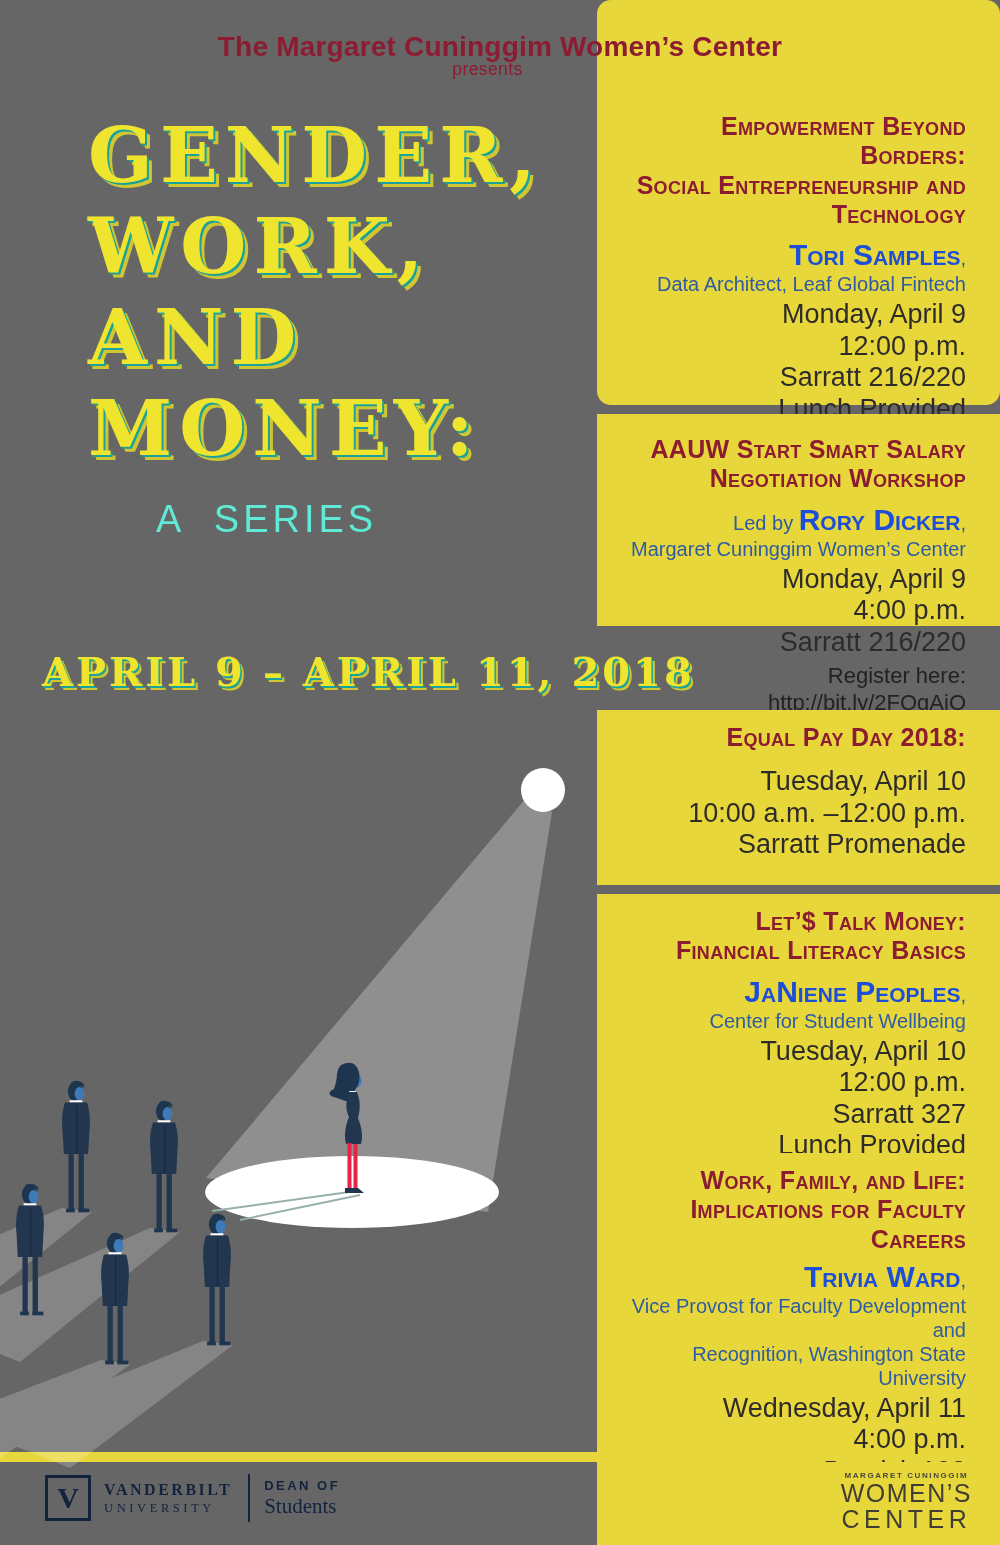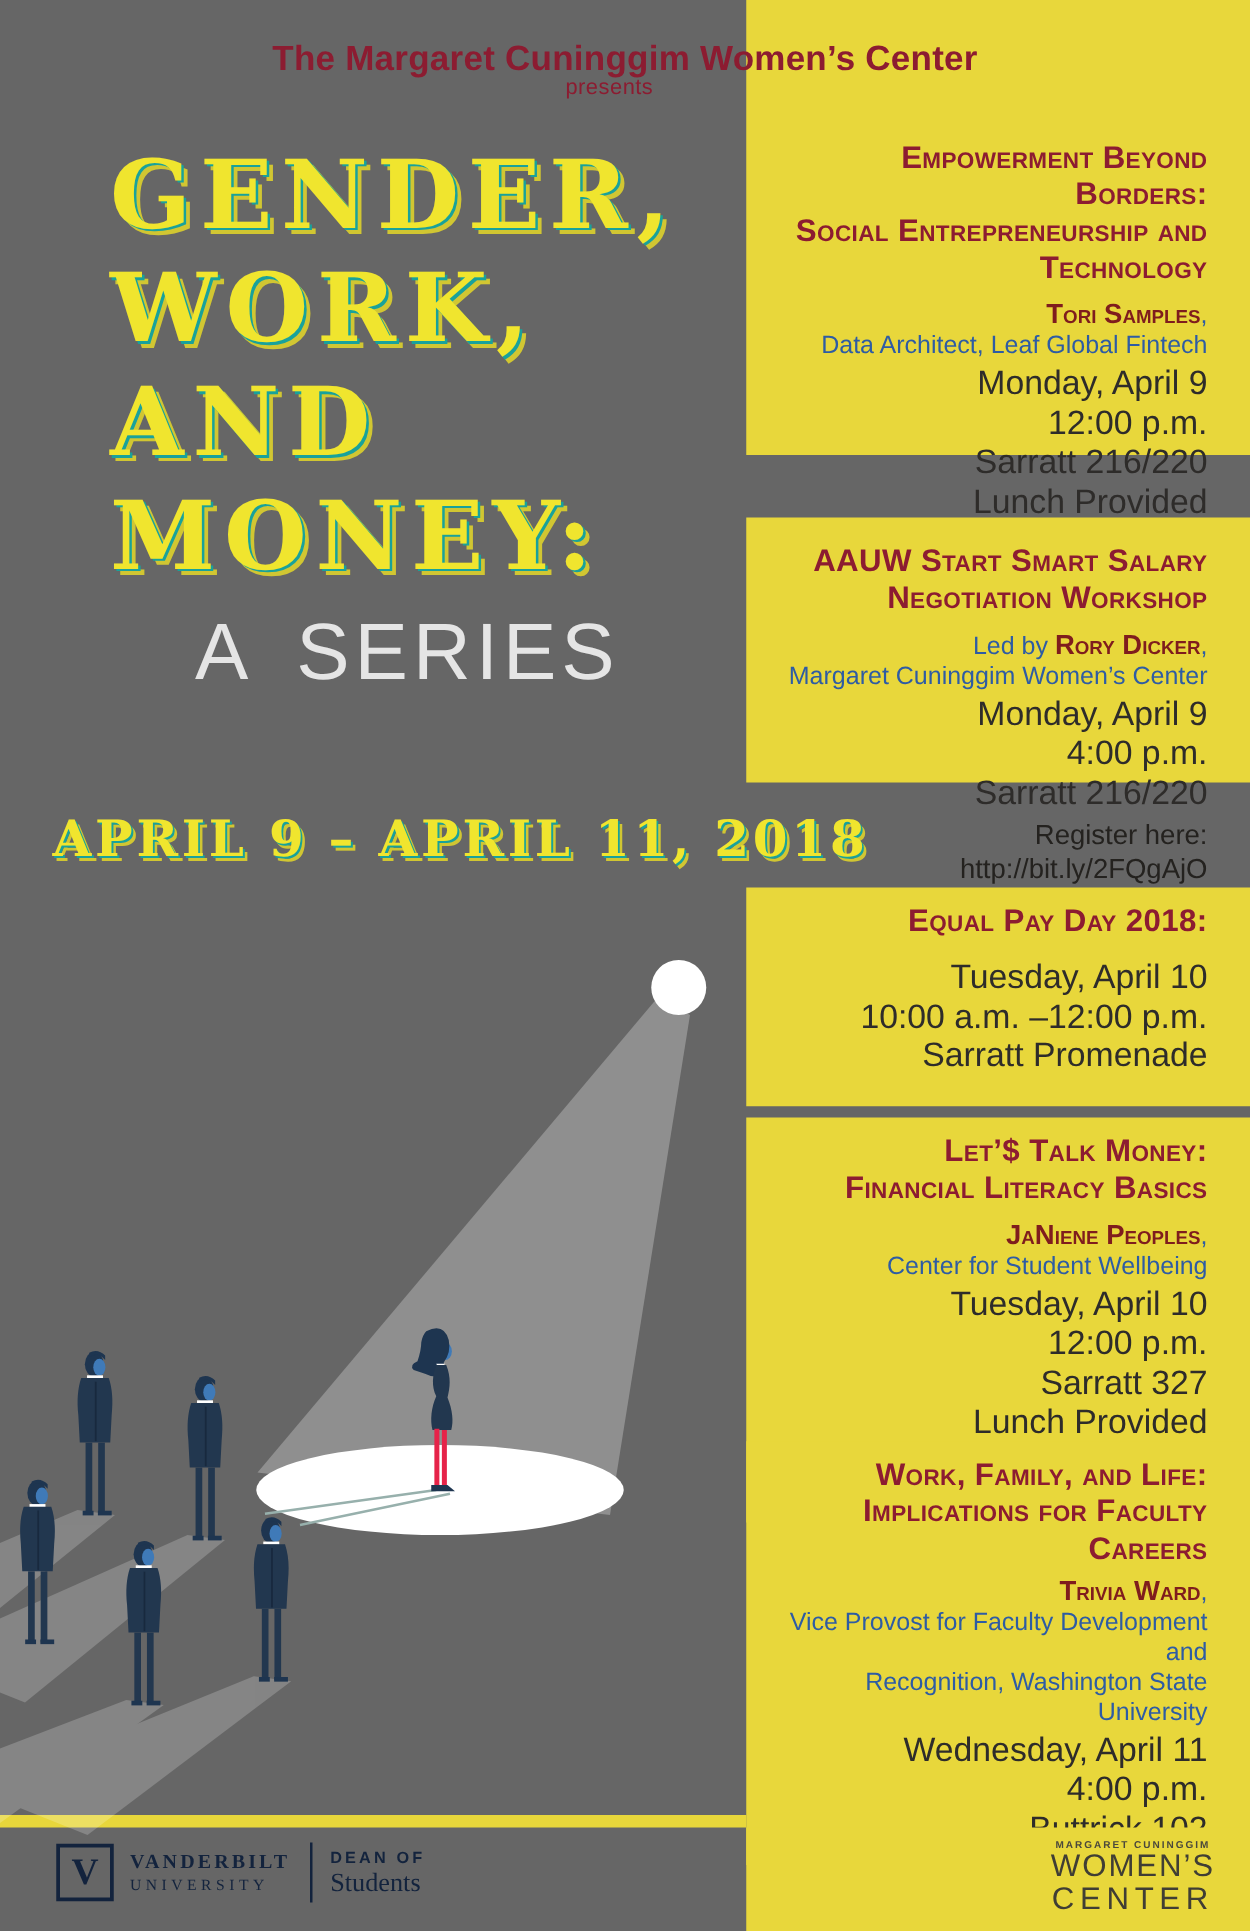--- a/index.html
+++ b/index.html
@@ -3,49 +3,49 @@
 <meta charset="utf-8">
 <style>
   html,body{margin:0;padding:0;background:#666;}
   .poster{
     position:relative;width:1000px;height:1545px;overflow:hidden;
     background:radial-gradient(ellipse 900px 900px at 34% 42%, #1fab a3 0%, #1aa49d 0%, #18a29b 55%, #12948d 100%);
     font-family:"Liberation Sans",sans-serif;
   }
   
   .block{position:absolute;left:597px;width:403px;background:#e8d73b;box-sizing:border-box;}
-  .b1{top:0;height:364px;}
+  .b1{top:0;height:405px;border-radius:14px;}
   .b2{top:414px;height:212px;}
   .b3{top:710px;height:175px;}
   .b4{top:894px;height:324px;}
   .b5{top:1153px;height:339px;}
   .b6{top:1462px;height:83px;}
   .event{padding:0 34px 0 14px;text-align:right;}
   .ev-title{font-weight:bold;font-variant:small-caps;color:#8c1c31;font-size:25px;line-height:1.17;letter-spacing:.3px;}
   .ev-speaker-row{margin-top:9px;color:#2e5ca4;font-size:20px;}
-  .ev-speaker{font-weight:bold;font-variant:small-caps;font-size:22px;color:#7f1d1d;}
+  .ev-speaker{font-weight:bold;font-variant:small-caps;font-size:30px;color:#1d4ed8;}
   .ev-affil{color:#2e5ca4;font-size:20px;line-height:1.2;}
   .ev-details{color:#2e2c2a;font-size:27px;line-height:1.17;margin-top:3px;}
   .ev-foot{color:#24221f;font-size:18.5px;margin-top:4px;}
   .ev-register{color:#24221f;font-size:22px;line-height:1.22;margin-top:5px;}
   .pt-b1{padding-top:112px;}
   .pt-sm{padding-top:21px;}
   .pt-xs{padding-top:13px;}
   
   .center-name{position:absolute;top:31px;left:0;width:1000px;text-align:center;z-index:6;
     color:#8c1c31;font-weight:bold;font-size:28px;letter-spacing:.2px;}
   .presents{position:absolute;top:59px;left:0;width:975px;text-align:center;z-index:6;
     color:#8c1c31;font-size:17.5px;letter-spacing:.4px;}
   
   .main-title{position:absolute;left:88px;top:110px;z-index:3;
     font-family:"DejaVu Serif","Liberation Serif",serif;font-weight:bold;
     font-size:76px;line-height:91px;letter-spacing:7px;color:#f0e52e;
     text-shadow:2px 2px 0 #18a29b,5px 5px 0 rgba(221,208,44,.9);}
-  .series{position:absolute;left:156px;top:484px;z-index:3;
-    color:#e5e5e5;font-size:64px;letter-spacing:4px;word-spacing:16px;}
+  .series{position:absolute;left:156px;top:498px;z-index:3;
+    color:#5eead4;font-size:38px;letter-spacing:4px;word-spacing:16px;}
   .dates{position:absolute;left:42px;top:648px;z-index:3;
     font-family:"DejaVu Serif","Liberation Serif",serif;font-weight:bold;
     font-size:40px;letter-spacing:3px;color:#f0e52e;
     text-shadow:1.5px 1.5px 0 #18a29b,3.5px 3.5px 0 rgba(221,208,44,.9);}
   
   .stripe{position:absolute;left:0;top:1452px;width:597px;height:10px;background:#e8d73b;}
   .vandy{position:absolute;left:45px;top:1474px;display:flex;align-items:center;color:#13233d;z-index:4;}
   .v-box{width:40px;height:40px;border:3px solid #13233d;display:flex;align-items:center;justify-content:center;
     font-family:"Liberation Serif",serif;font-weight:bold;font-size:30px;}
   .v-name{margin-left:13px;font-family:"Liberation Serif",serif;}

